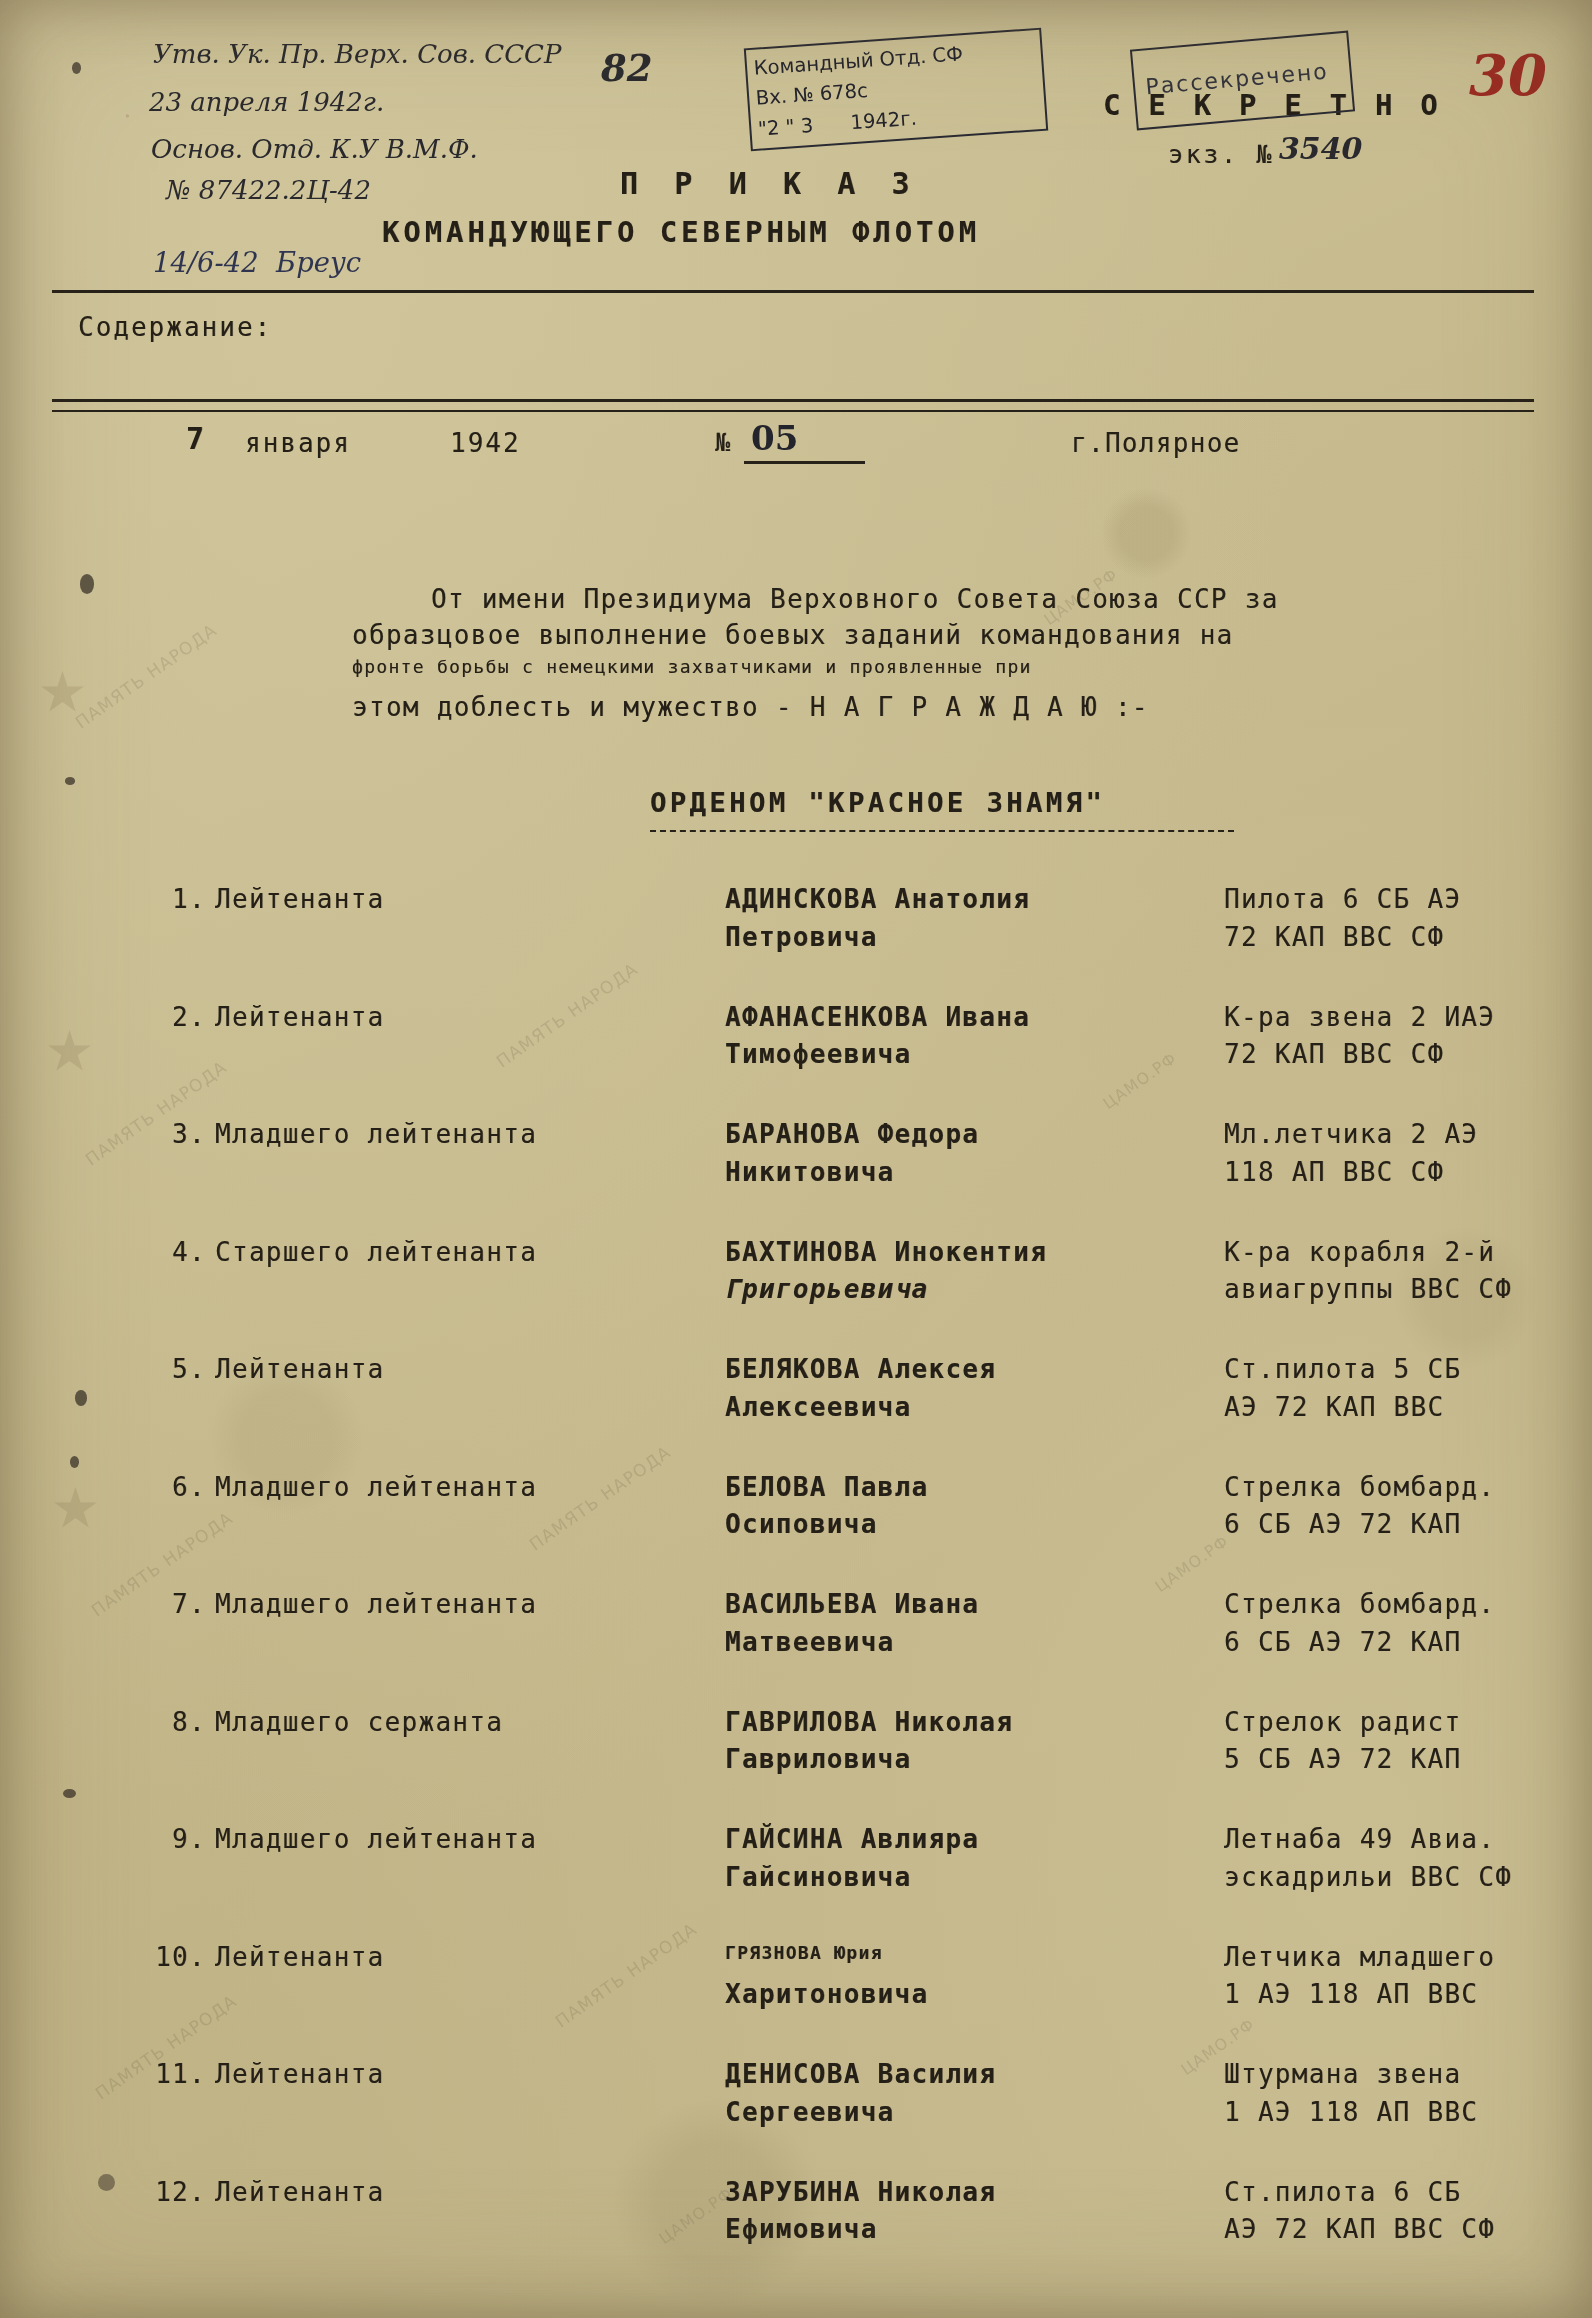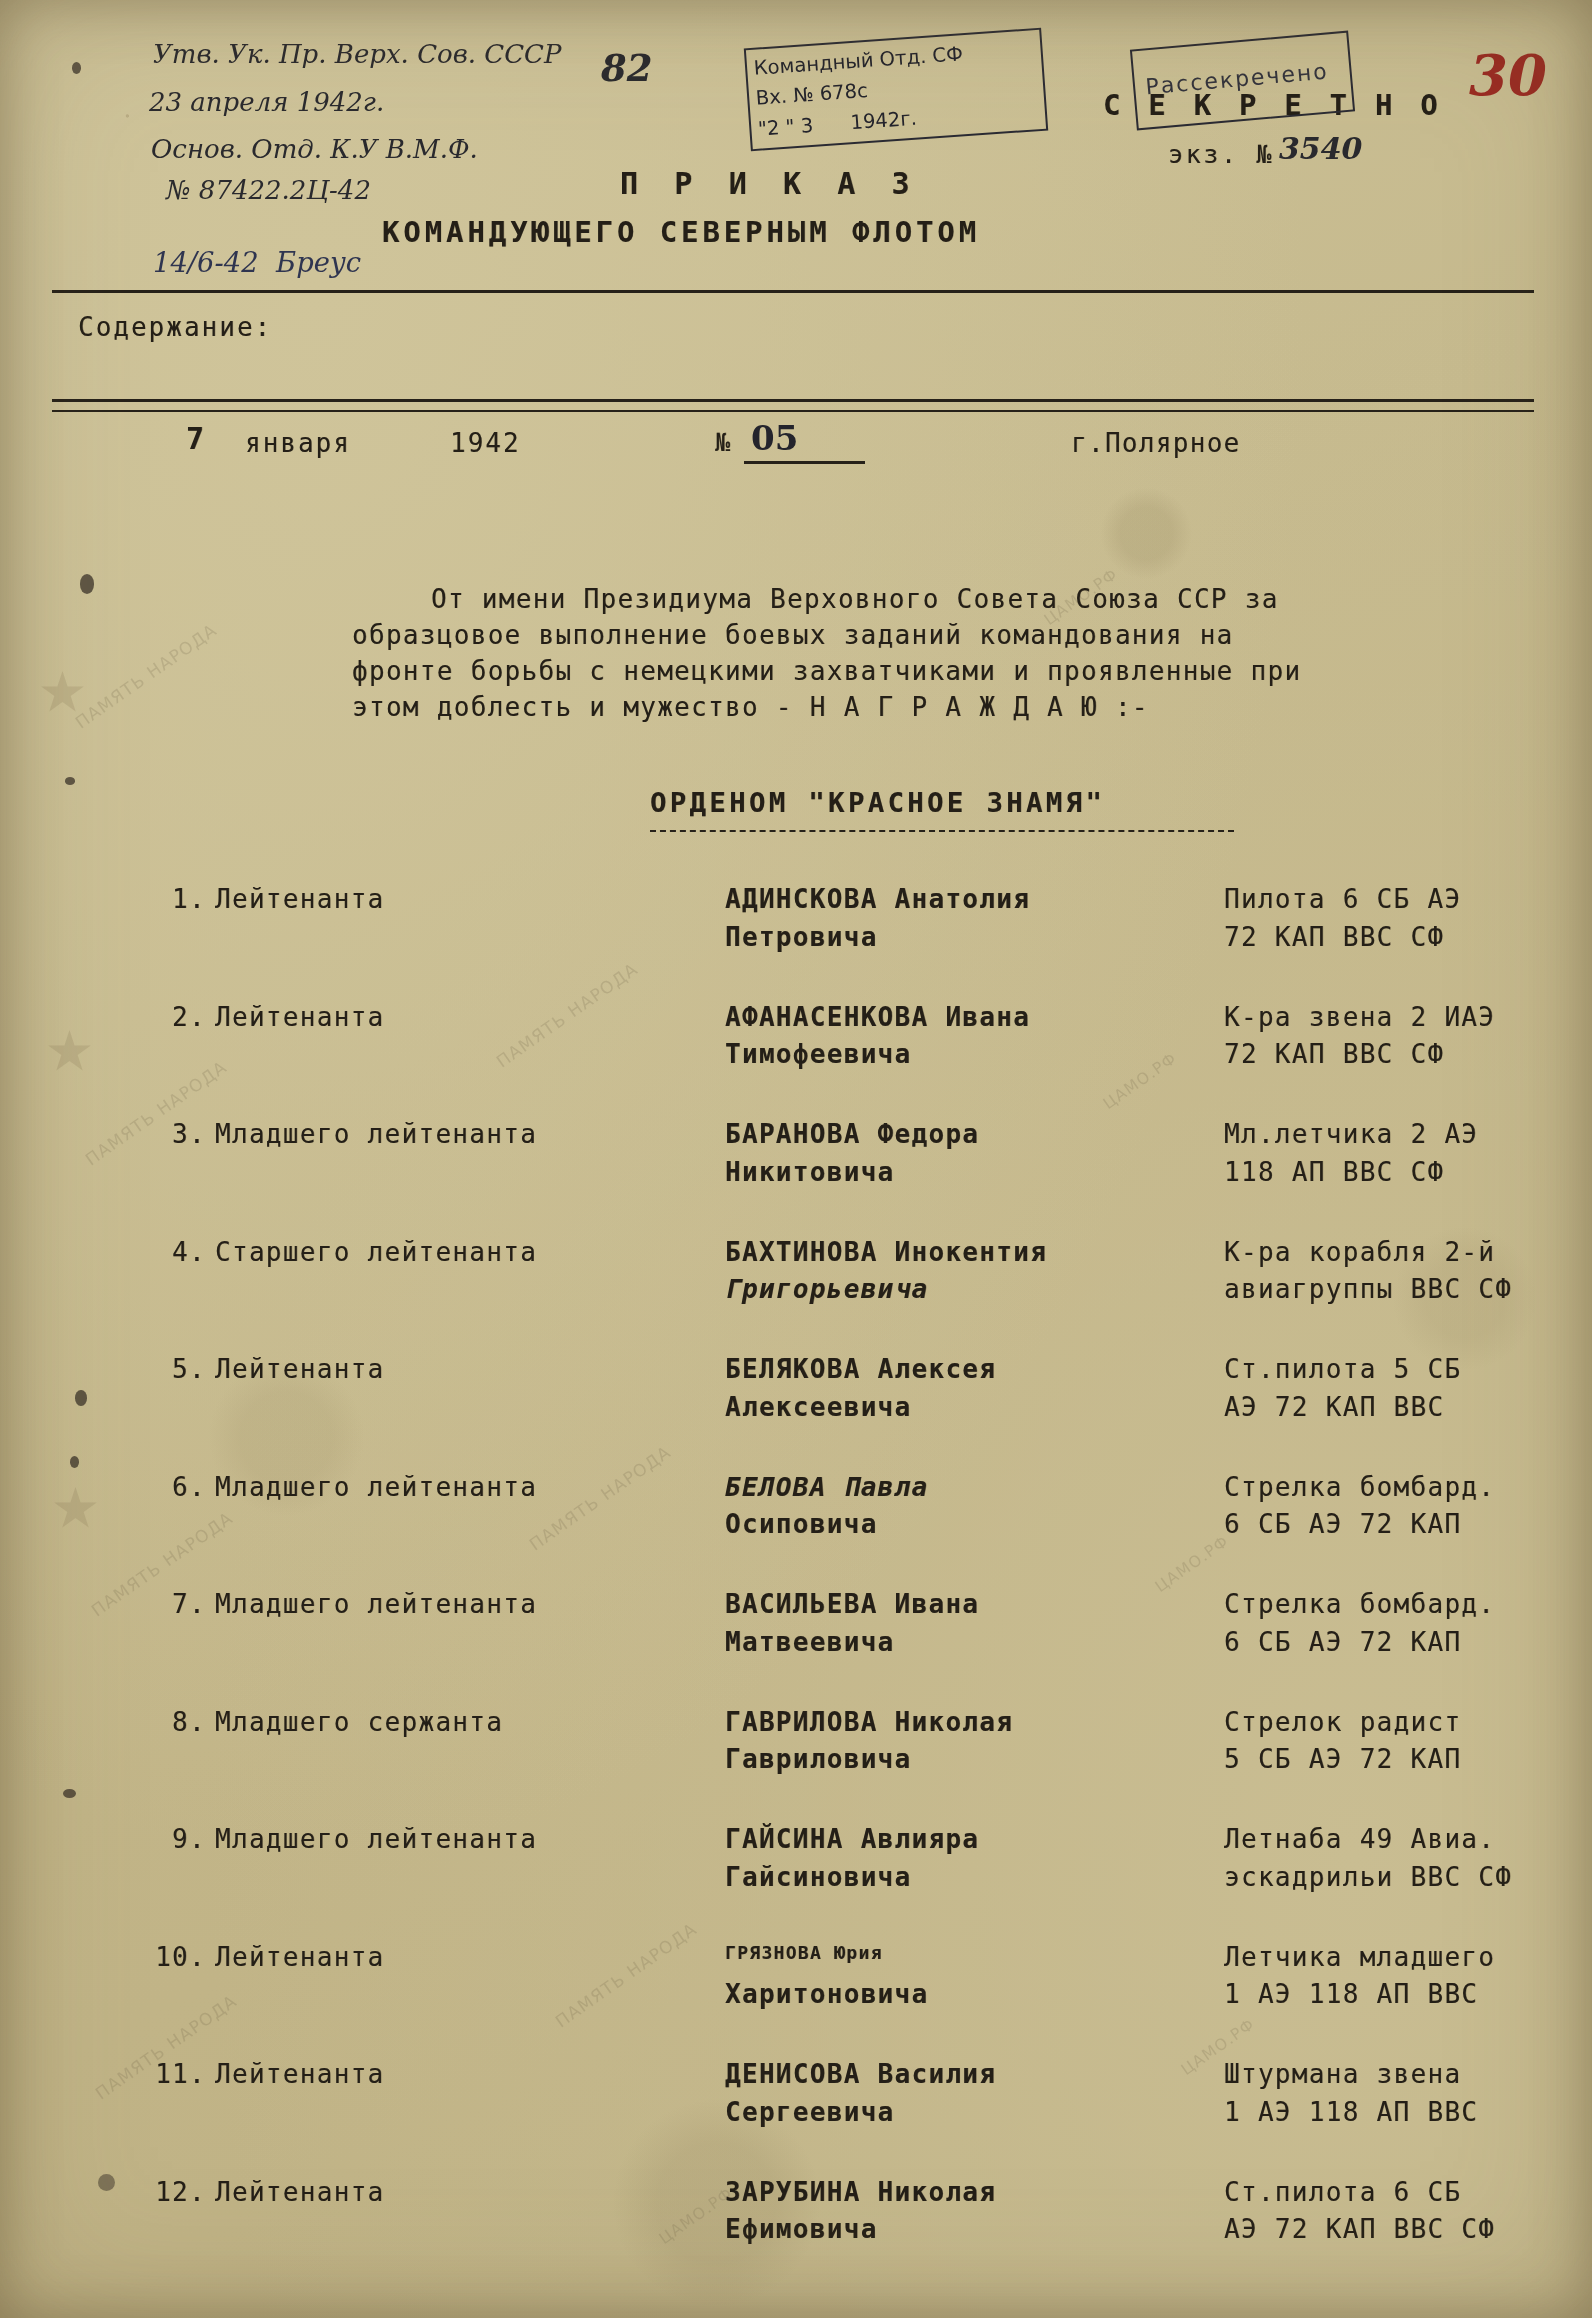--- a/index.html
+++ b/index.html
@@ -187,21 +187,21 @@
   <div class="typed" style="left:186px; top:421px; font-size:30px; font-weight:bold;">7</div>
   <div class="typed" style="left:245px; top:428px; font-size:26px; letter-spacing:2px;">января</div>
   <div class="typed" style="left:450px; top:428px; font-size:26px; letter-spacing:2px;">1942</div>
   <div class="typed" style="left:715px; top:428px; font-size:25px;">№</div>
   <div class="hand" style="left:751px; top:418px; font-size:34px; font-style:normal; font-weight:bold; color:#24242c;">05</div>
   <div class="rule thin" style="left:744px; top:461px; width:121px; height:2.6px;"></div>
   <div class="typed" style="left:1071px; top:428px; font-size:26px; letter-spacing:1.3px;">г.Полярное</div>
 
   <div class="typed" style="left:431px; top:584px; font-size:26px; letter-spacing:1.3px;">От имени Президиума Верховного Совета Союза ССР за</div>
   <div class="typed" style="left:352px; top:620px; font-size:26px; letter-spacing:1.3px;">образцовое выполнение боевых заданий командования на</div>
-  <div class="typed" style="left:352px; top:656px; font-size:26px; letter-spacing:1.3px;">фронте борьбы с немецкими захватчиками и проявленные при</div>
+  <div class="typed" style="left:352px; top:656px; font-size:18px; letter-spacing:1.3px;">фронте борьбы с немецкими захватчиками и проявленные при</div>
   <div class="typed" style="left:352px; top:692px; font-size:26px; letter-spacing:1.3px;">этом доблесть и мужество - Н А Г Р А Ж Д А Ю :-</div>
 
   <div class="typed" style="left:650px; top:787px; font-size:27.4px; font-weight:bold; letter-spacing:3.3px;">ОРДЕНОМ "КРАСНОЕ ЗНАМЯ"</div>
   <div class="dashline" style="left:650px; top:830px; width:584px;"></div>
 
   <div id="award-list">
       <div class="row">
         <div class="typed col-num" style="left: 134px; top: 884px; font-size: 26px; letter-spacing: 1.3px; width: 72px; text-align: right;">1.</div>
         <div class="typed col-rank" style="left: 215px; top: 884px; font-size: 26px; letter-spacing: 1.3px;">Лейтенанта</div>
         <div class="typed col-name" style="left: 725px; top: 884px; font-size: 26px; letter-spacing: 1.3px; font-weight: bold;">АДИНСКОВА Анатолия</div>
@@ -237,21 +237,21 @@
         <div class="typed col-num" style="left: 134px; top: 1354px; font-size: 26px; letter-spacing: 1.3px; width: 72px; text-align: right;">5.</div>
         <div class="typed col-rank" style="left: 215px; top: 1354px; font-size: 26px; letter-spacing: 1.3px;">Лейтенанта</div>
         <div class="typed col-name" style="left: 725px; top: 1354px; font-size: 26px; letter-spacing: 1.3px; font-weight: bold;">БЕЛЯКОВА Алексея</div>
         <div class="typed col-name" style="left: 725px; top: 1392px; font-size: 26px; letter-spacing: 1.3px; font-weight: bold;">Алексеевича</div>
         <div class="typed col-post" style="left: 1224px; top: 1354px; font-size: 26px; letter-spacing: 1.3px;">Ст.пилота 5 СБ</div>
         <div class="typed col-post" style="left: 1224px; top: 1392px; font-size: 26px; letter-spacing: 1.3px;">АЭ 72 КАП ВВС</div>
       </div>
       <div class="row">
         <div class="typed col-num" style="left: 134px; top: 1472px; font-size: 26px; letter-spacing: 1.3px; width: 72px; text-align: right;">6.</div>
         <div class="typed col-rank" style="left: 215px; top: 1472px; font-size: 26px; letter-spacing: 1.3px;">Младшего лейтенанта</div>
-        <div class="typed col-name" style="left: 725px; top: 1472px; font-size: 26px; letter-spacing: 1.3px; font-weight: bold; font-style: italic;">БЕЛОВА Павла</div>
+        <div class="typed col-name" style="left: 725px; top: 1472px; font-size: 26px; letter-spacing: 1.3px; font-weight: bold;">БЕЛОВА Павла</div>
         <div class="typed col-name" style="left: 725px; top: 1509px; font-size: 26px; letter-spacing: 1.3px; font-weight: bold;">Осиповича</div>
         <div class="typed col-post" style="left: 1224px; top: 1472px; font-size: 26px; letter-spacing: 1.3px;">Стрелка бомбард.</div>
         <div class="typed col-post" style="left: 1224px; top: 1509px; font-size: 26px; letter-spacing: 1.3px;">6 СБ АЭ 72 КАП</div>
       </div>
       <div class="row">
         <div class="typed col-num" style="left: 134px; top: 1589px; font-size: 26px; letter-spacing: 1.3px; width: 72px; text-align: right;">7.</div>
         <div class="typed col-rank" style="left: 215px; top: 1589px; font-size: 26px; letter-spacing: 1.3px;">Младшего лейтенанта</div>
         <div class="typed col-name" style="left: 725px; top: 1589px; font-size: 26px; letter-spacing: 1.3px; font-weight: bold;">ВАСИЛЬЕВА Ивана</div>
         <div class="typed col-name" style="left: 725px; top: 1627px; font-size: 26px; letter-spacing: 1.3px; font-weight: bold;">Матвеевича</div>
         <div class="typed col-post" style="left: 1224px; top: 1589px; font-size: 26px; letter-spacing: 1.3px;">Стрелка бомбард.</div>

